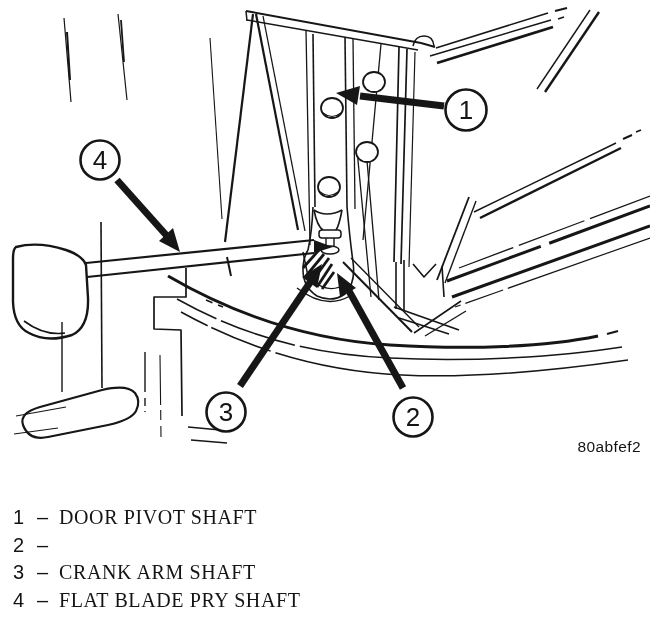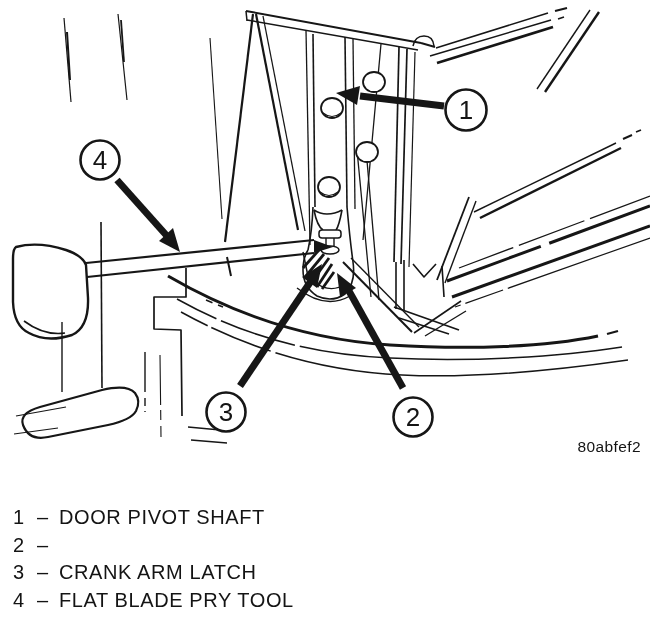--- a/index.html
+++ b/index.html
@@ -18,21 +18,21 @@
     fill:#141414;stroke:none;text-anchor:middle;
   }
   .figcode{
     font-family:"Liberation Sans", sans-serif;font-size:15.5px;font-weight:400;
     fill:#141414;stroke:none;text-anchor:end;letter-spacing:.4px;
   }
   .legend{position:absolute;left:13px;top:506px;}
   .legend-row{display:flex;align-items:baseline;height:27.7px;font-size:20px;letter-spacing:.6px;}
   .legend-num{width:24px;}
   .legend-dash{width:22px;}
-  .legend-label{white-space:nowrap;}
+  .legend-label{white-space:nowrap;font-family:Liberation Serif, serif;}
 </style>
 </head>
 <body>
 
 <div class="page">
 
   <svg class="art" width="650" height="470" viewBox="0 0 650 470">
 
     <g>
       <path d="M246,11 L421,43" stroke-width="2"></path>
@@ -197,22 +197,22 @@
       <span class="legend-dash">–</span>
       <span class="legend-label">DOOR PIVOT SHAFT</span>
     </div>
     <div class="legend-row">
       <span class="legend-num">2</span>
       <span class="legend-dash">–</span>
     </div>
     <div class="legend-row">
       <span class="legend-num">3</span>
       <span class="legend-dash">–</span>
-      <span class="legend-label">CRANK ARM LATCH</span>
+      <span class="legend-label">CRANK ARM SHAFT</span>
     </div>
     <div class="legend-row">
       <span class="legend-num">4</span>
       <span class="legend-dash">–</span>
-      <span class="legend-label">FLAT BLADE PRY TOOL</span>
+      <span class="legend-label">FLAT BLADE PRY SHAFT</span>
     </div>
   </div>
 
 </div>
 
 </body></html>

